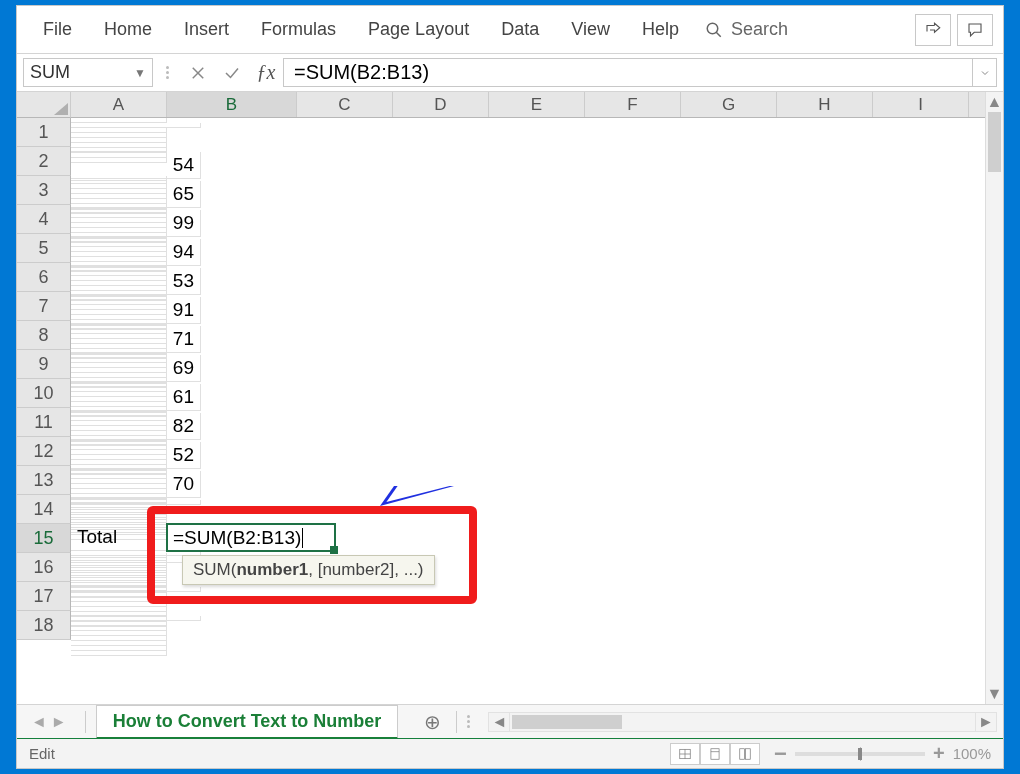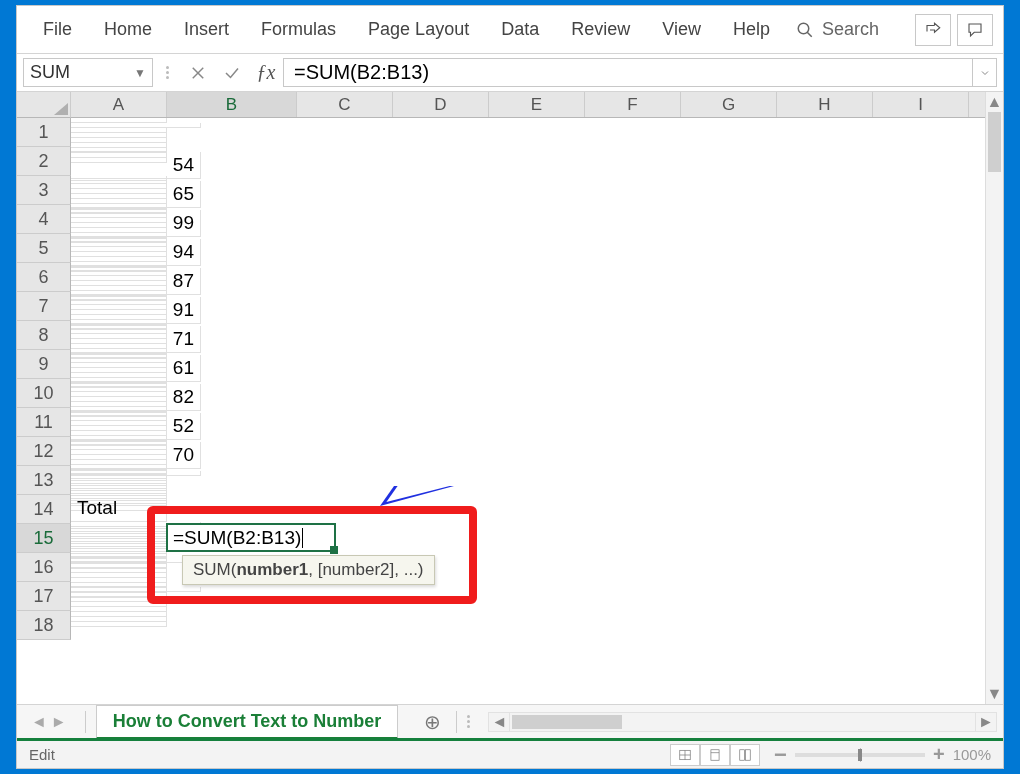--- a/index.html
+++ b/index.html
@@ -69,21 +69,21 @@
   .sheet-nav span{ font-size:16px;}
   .vline{ width:1px; height:22px; background:#ccc; margin:0 4px;}
   .sheet-tab{ background:#fff; border:1px solid #ccc; border-bottom:2px solid #1a7f37; padding:5px 16px; font-size:18px; color:#1a7f37; font-weight:bold;}
   .add-sheet{ width:28px; height:28px; border-radius:50%; display:flex; align-items:center; justify-content:center; color:#777; font-size:20px; margin-left:14px;}
   .hscroll{ flex:1; display:flex; align-items:center; gap:0; margin-left:12px;}
   .hscroll .btn{ width:22px; height:20px; background:#f3f3f3; color:#888; display:flex; align-items:center; justify-content:center; border:1px solid #e2e2e2;}
   .hscroll .track{ flex:1; height:20px; background:#f3f3f3; border-top:1px solid #e2e2e2; border-bottom:1px solid #e2e2e2; position:relative;}
   .hscroll .thumb{ position:absolute; top:2px; left:2px; height:14px; width:110px; background:#cfcfcf;}
 
   
-  .status-bar{ height:30px; border-top:3px solid #15803d; display:flex; align-items:center; padding:0 12px; font-size:15px; color:#666; background:#f3f3f3;}
+  .status-bar{ height:30px; border-top:1px solid #15803d; display:flex; align-items:center; padding:0 12px; font-size:15px; color:#666; background:#f3f3f3;}
   .status-bar .spacer{flex:1;}
   .view-btns{ display:flex; gap:0; margin-right:14px;}
   .view-btn{ width:30px; height:22px; border:1px solid #ccc; display:flex; align-items:center; justify-content:center; background:#fff;}
   .view-btn svg{ width:16px; height:14px; stroke:#777; fill:none; stroke-width:1.2;}
   .zoom{ display:flex; align-items:center; gap:8px; color:#999;}
   .zoom .slider{ width:130px; height:4px; background:#ddd; position:relative;}
   .zoom .slider .tick{ position:absolute; left:50%; top:-5px; width:1px; height:14px; background:#bbb;}
   .zoom .slider .knob{ position:absolute; left:50%; top:-4px; width:4px; height:12px; background:#888; transform:translateX(-50%);}
 </style>
 </head>
@@ -91,21 +91,20 @@
 
 <div class="app">
 
   <div class="ribbon">
     <div class="tab">File</div>
     <div class="tab">Home</div>
     <div class="tab">Insert</div>
     <div class="tab">Formulas</div>
     <div class="tab">Page Layout</div>
     <div class="tab">Data</div>
-    <div class="tab">Review</div>
     <div class="tab">View</div>
     <div class="tab">Help</div>
     <div class="search-group">
       <svg class="search-icon" viewBox="0 0 24 24">
           <circle cx="10" cy="10" r="7" fill="none" stroke="#666" stroke-width="2"></circle>
           <line x1="15" y1="15" x2="21" y2="21" stroke="#666" stroke-width="2"></line>
         </svg>
       <span>Search</span>
     </div>
     <div class="spacer"></div>
@@ -239,21 +238,21 @@
           <div class="cell" style="width: 96px;"></div>
           <div class="cell" style="width: 96px;"></div>
           <div class="cell" style="width: 96px;"></div>
           <div class="cell" style="width: 96px;"></div>
           <div class="cell" style="width: 96px;"></div>
           <div class="cell" style="width: 96px;"></div>
           <div class="cell" style="width: 96px;"></div>
         </div>
         <div class="row">
           <div class="cell" style="width: 96px;"></div>
-          <div class="cell num" style="width: 130px;">87</div>
+          <div class="cell num" style="width: 130px;">53</div>
           <div class="cell" style="width: 96px;"></div>
           <div class="cell" style="width: 96px;"></div>
           <div class="cell" style="width: 96px;"></div>
           <div class="cell" style="width: 96px;"></div>
           <div class="cell" style="width: 96px;"></div>
           <div class="cell" style="width: 96px;"></div>
           <div class="cell" style="width: 96px;"></div>
         </div>
         <div class="row">
           <div class="cell" style="width: 96px;"></div>
@@ -262,20 +261,31 @@
           <div class="cell" style="width: 96px;"></div>
           <div class="cell" style="width: 96px;"></div>
           <div class="cell" style="width: 96px;"></div>
           <div class="cell" style="width: 96px;"></div>
           <div class="cell" style="width: 96px;"></div>
           <div class="cell" style="width: 96px;"></div>
         </div>
         <div class="row">
           <div class="cell" style="width: 96px;"></div>
           <div class="cell num" style="width: 130px;">71</div>
+          <div class="cell" style="width: 96px;"></div>
+          <div class="cell" style="width: 96px;"></div>
+          <div class="cell" style="width: 96px;"></div>
+          <div class="cell" style="width: 96px;"></div>
+          <div class="cell" style="width: 96px;"></div>
+          <div class="cell" style="width: 96px;"></div>
+          <div class="cell" style="width: 96px;"></div>
+        </div>
+        <div class="row">
+          <div class="cell" style="width: 96px;"></div>
+          <div class="cell num" style="width: 130px;">69</div>
           <div class="cell" style="width: 96px;"></div>
           <div class="cell" style="width: 96px;"></div>
           <div class="cell" style="width: 96px;"></div>
           <div class="cell" style="width: 96px;"></div>
           <div class="cell" style="width: 96px;"></div>
           <div class="cell" style="width: 96px;"></div>
           <div class="cell" style="width: 96px;"></div>
         </div>
         <div class="row">
           <div class="cell" style="width: 96px;"></div>

